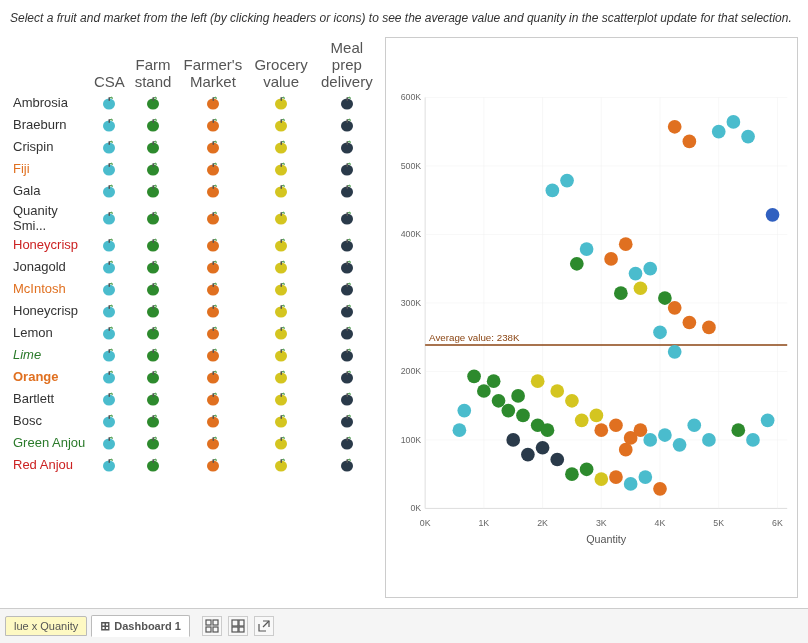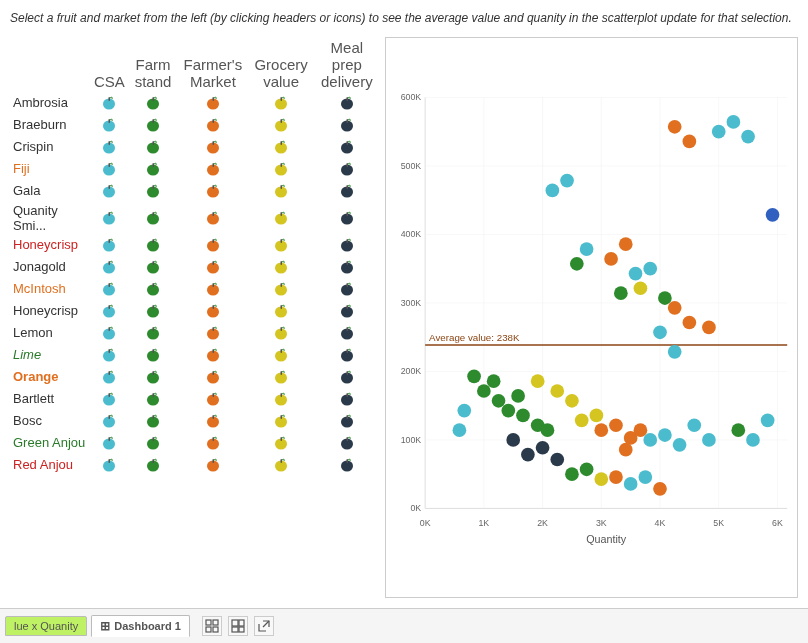--- a/index.html
+++ b/index.html
@@ -70,21 +70,21 @@
       background: #f5f5f5;
       border-top: 1px solid #ccc;
       display: flex;
       align-items: center;
       padding: 0 5px;
     }
     .tab-partial {
       font-size: 11px;
       color: #555;
       padding: 3px 8px;
-      background: #bef264;
+      background: #fef9c3;
       border: 1px solid #bbb;
       margin-right: 4px;
       border-radius: 2px 2px 0 0;
       display: flex;
       align-items: center;
       gap: 4px;
     }
     .tab-active {
       background: white;
       border-bottom: 1px solid white;

